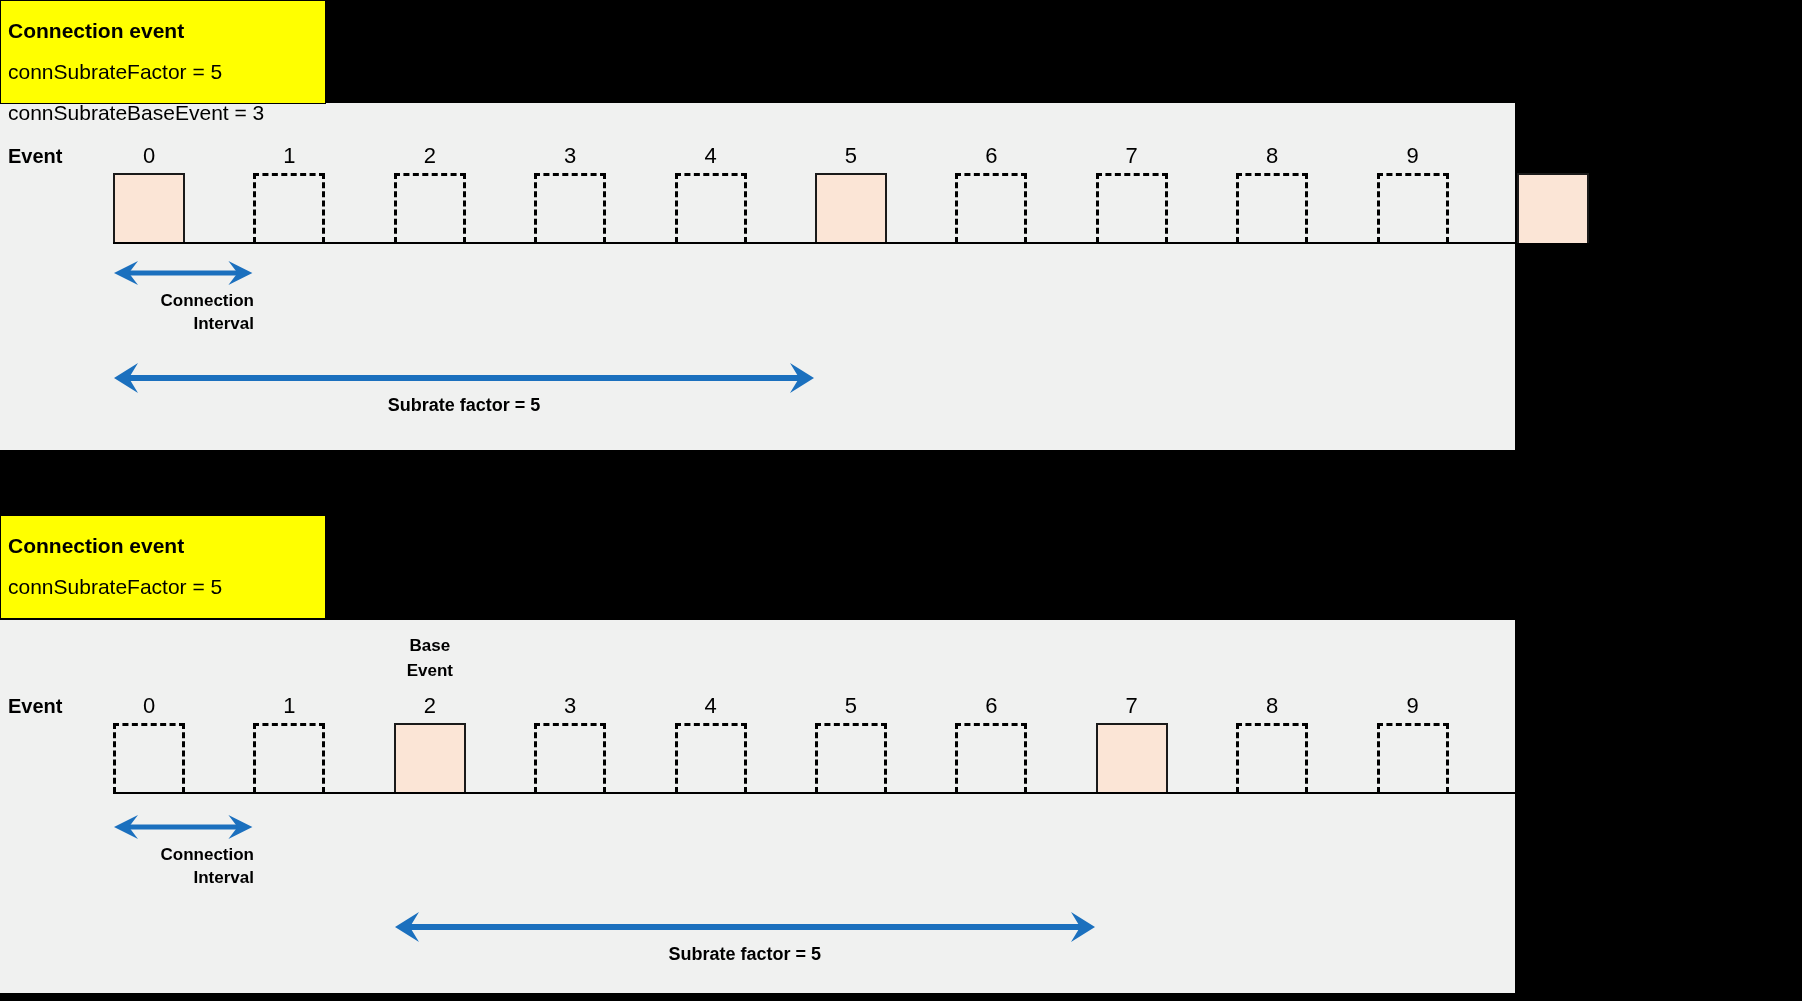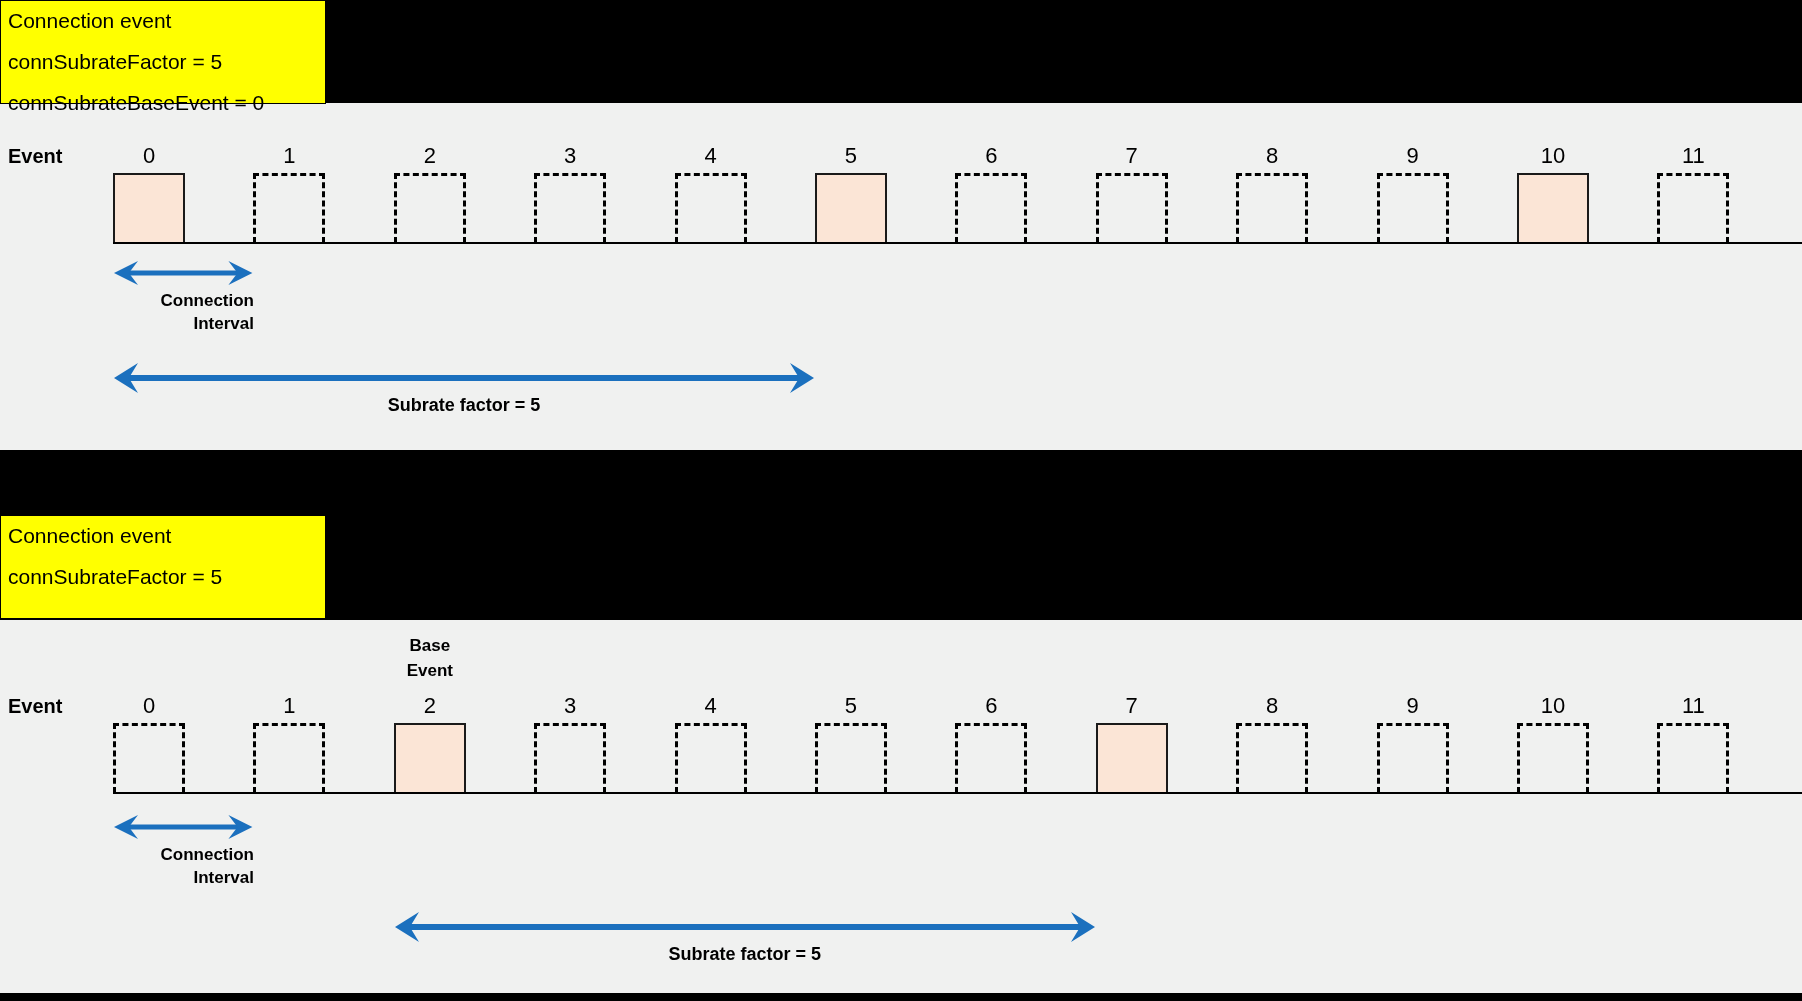--- a/index.html
+++ b/index.html
@@ -11,24 +11,24 @@
     color:#000;
   }
   .callout{
     position:absolute;left:0;width:326px;height:104px;
     background:var(--yellow,#ffff00);
     box-sizing:border-box;
     padding:4px 8px 0 7px;
     border:1px solid #000;
     z-index:3;
   }
-  .callout .title{font-size:21px;font-weight:normal;line-height:31px;}
+  .callout .title{font-size:21px;font-weight:bold;line-height:31px;margin-top:10px;}
   .callout .line{font-size:21px;line-height:31px;margin-top:10px;}
   .panel{
-    position:absolute;left:0;width:1802px;
+    position:absolute;left:0;width:1515px;
     background:var(--panel,#f0f1f0);
   }
   #panel0{top:103px;height:347px;}
   #panel1{top:620px;height:373px;}
   #callout0{top:0;}
   #callout1{top:515px;}
   .axis-label{position:absolute;left:8px;font-size:20px;font-weight:bold;}
   #panel0 .axis-label{top:42px;}
   #panel1 .axis-label{top:75px;}
   .events{position:absolute;left:113px;display:flex;}
@@ -76,21 +76,21 @@
     position:absolute;width:72px;text-align:center;
     font-size:17px;font-weight:bold;line-height:25px;top:13px;
   }
 </style>
 </head>
 <body style="--bg: #000000; --panel: #F0F1F0; --yellow: #FFFF00; --fill: #FBE5D6; --arrow: #1B70BE;">
 
 <div class="callout" id="callout0">
   <div class="title">Connection event</div>
   <div class="line">connSubrateFactor = 5</div>
-  <div class="line">connSubrateBaseEvent = 0</div>
+  <div class="line">connSubrateBaseEvent = 3</div>
 </div>
 
 <div class="panel" id="panel0">
   <div class="axis-label">Event</div>
   <div class="events">
       <div class="event-slot">
         <div class="event-num">0</div>
         <div class="event-box filled"></div>
       </div>
       <div class="event-slot">

